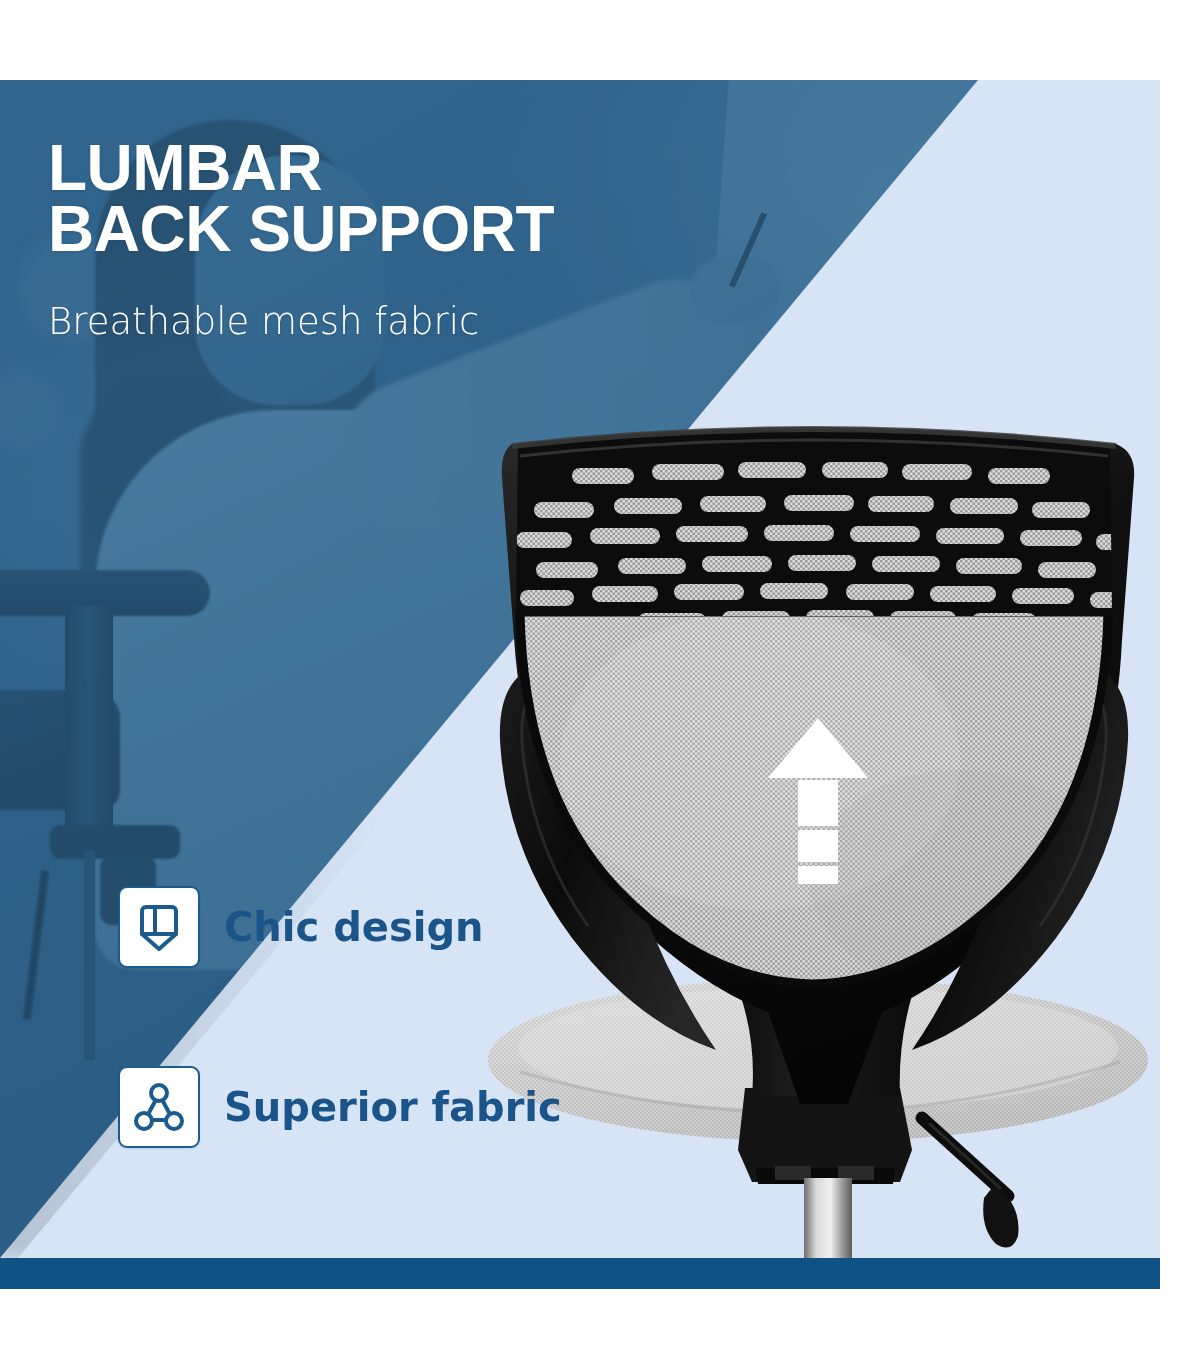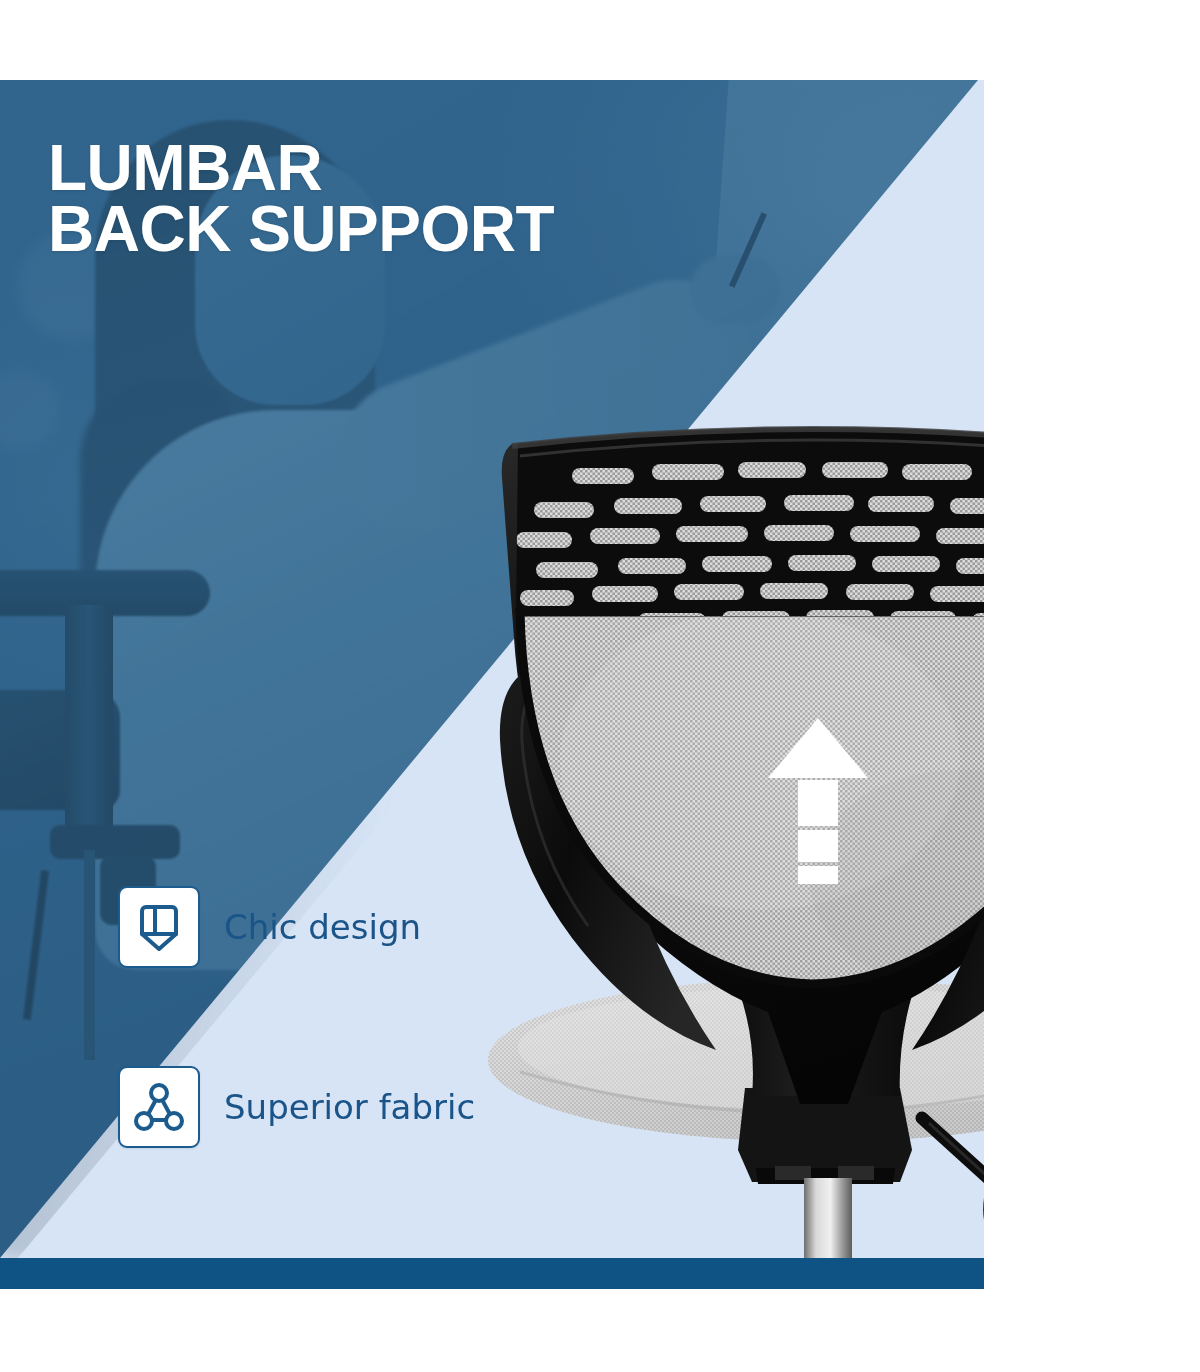--- a/index.html
+++ b/index.html
@@ -1,20 +1,20 @@
 <!DOCTYPE html>
 <html><head>
 <meta charset="utf-8">
 <style>
   html,body{margin:0;padding:0;background:#ffffff;}
   body{font-family:"Liberation Sans",sans-serif;}
 
   .poster{
     position:relative;
-    width:984px;height:1372px;
+    width:1160px;height:1372px;
     background:#ffffff;
     overflow:hidden;
   }
 
   
   .bg-field{
     position:absolute;left:0;top:80px;width:1200px;height:1178px;
     background:#d6e4f6;
   }
 
@@ -168,21 +168,21 @@
   .feat-2{left:118px;top:1066px;}
   .feat-box{
     width:78px;height:78px;flex:none;
     background:#ffffff;border:2px solid #1b5b8e;border-radius:9px;
     display:flex;align-items:center;justify-content:center;
     box-shadow:0 1px 2px rgba(30,80,130,.12);
   }
   .feat-label{
     color:#185député;
     color:#1a5488;
-    font-size:34px;font-weight:400;
+    font-size:40px;font-weight:700;
     font-family:"DejaVu Sans",sans-serif;
     white-space:nowrap;
   }
 
   
   .chair{position:absolute;left:0;top:0;width:1200px;height:1372px;}
 
   
   .bottom-bar{
     position:absolute;left:0;top:1258px;width:1200px;height:31px;
@@ -223,20 +223,21 @@
       <div class="ph-chair-knob"></div>
       <div class="ph-chair-cyl"></div>
       <div class="ph-chair-lever"></div>
       <div class="ph-tint"></div>
       <div class="ph-tint2"></div>
     </div>
   </div>
 
   <div class="headline">LUMBAR
 BACK SUPPORT</div>
+  <div class="subhead">Breathable mesh fabric</div>
 
   <svg class="chair" viewBox="0 0 1200 1372">
     <defs>
       <linearGradient id="frameG" x1="0" y1="0" x2="0.3" y2="1">
         <stop offset="0" stop-color="#2a2a2a"></stop>
         <stop offset="0.35" stop-color="#111111"></stop>
         <stop offset="1" stop-color="#050505"></stop>
       </linearGradient>
       <linearGradient id="wingG" x1="0" y1="0" x2="1" y2="0.6">
         <stop offset="0" stop-color="#1c1c1c"></stop>

